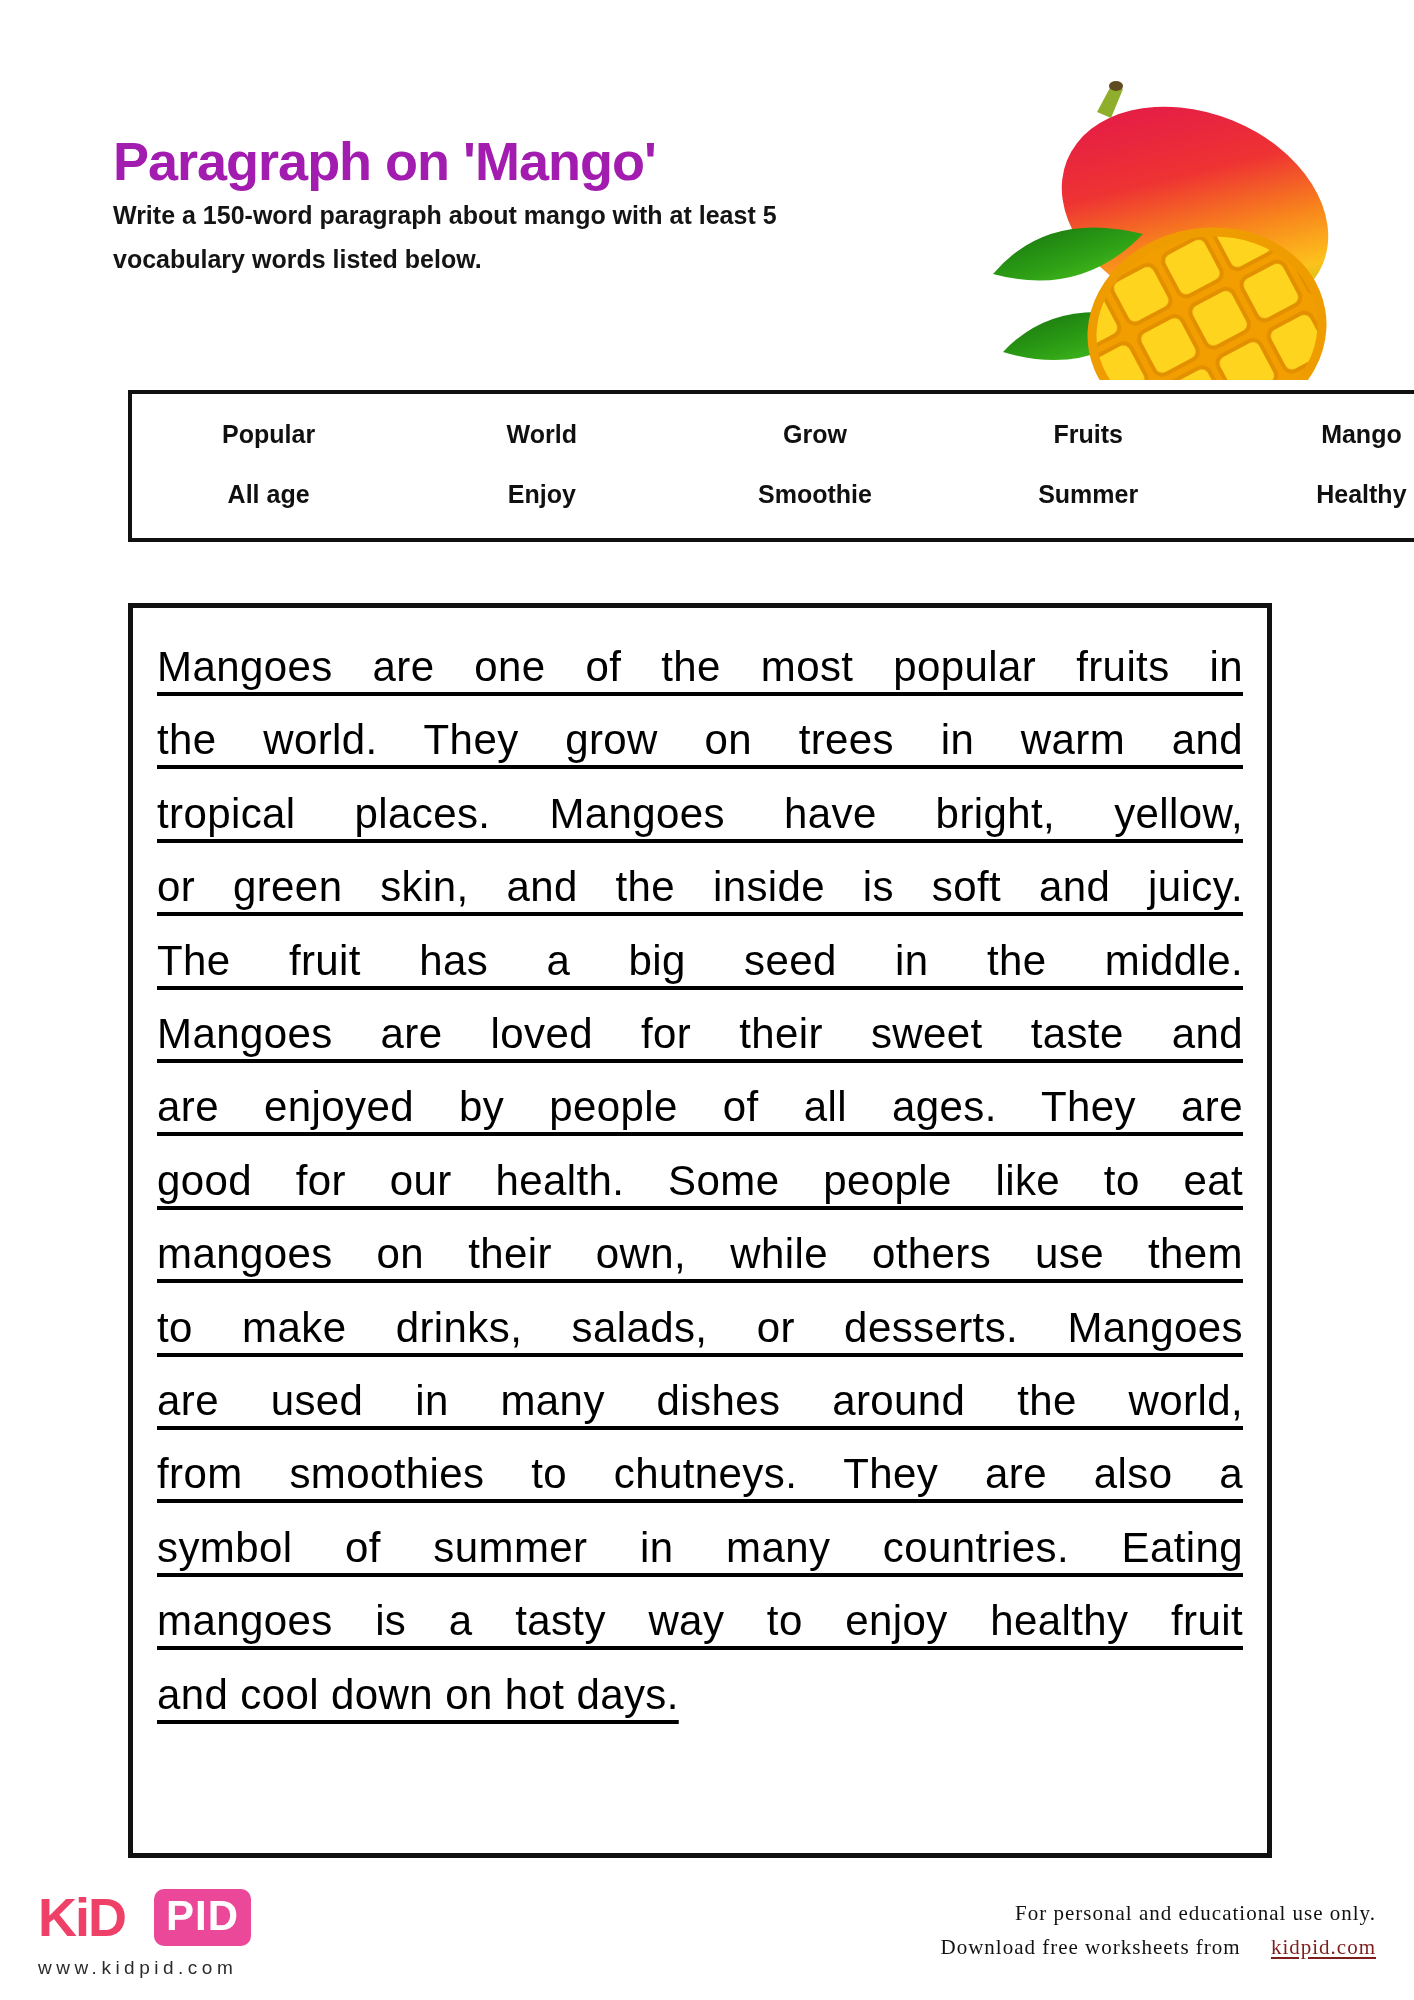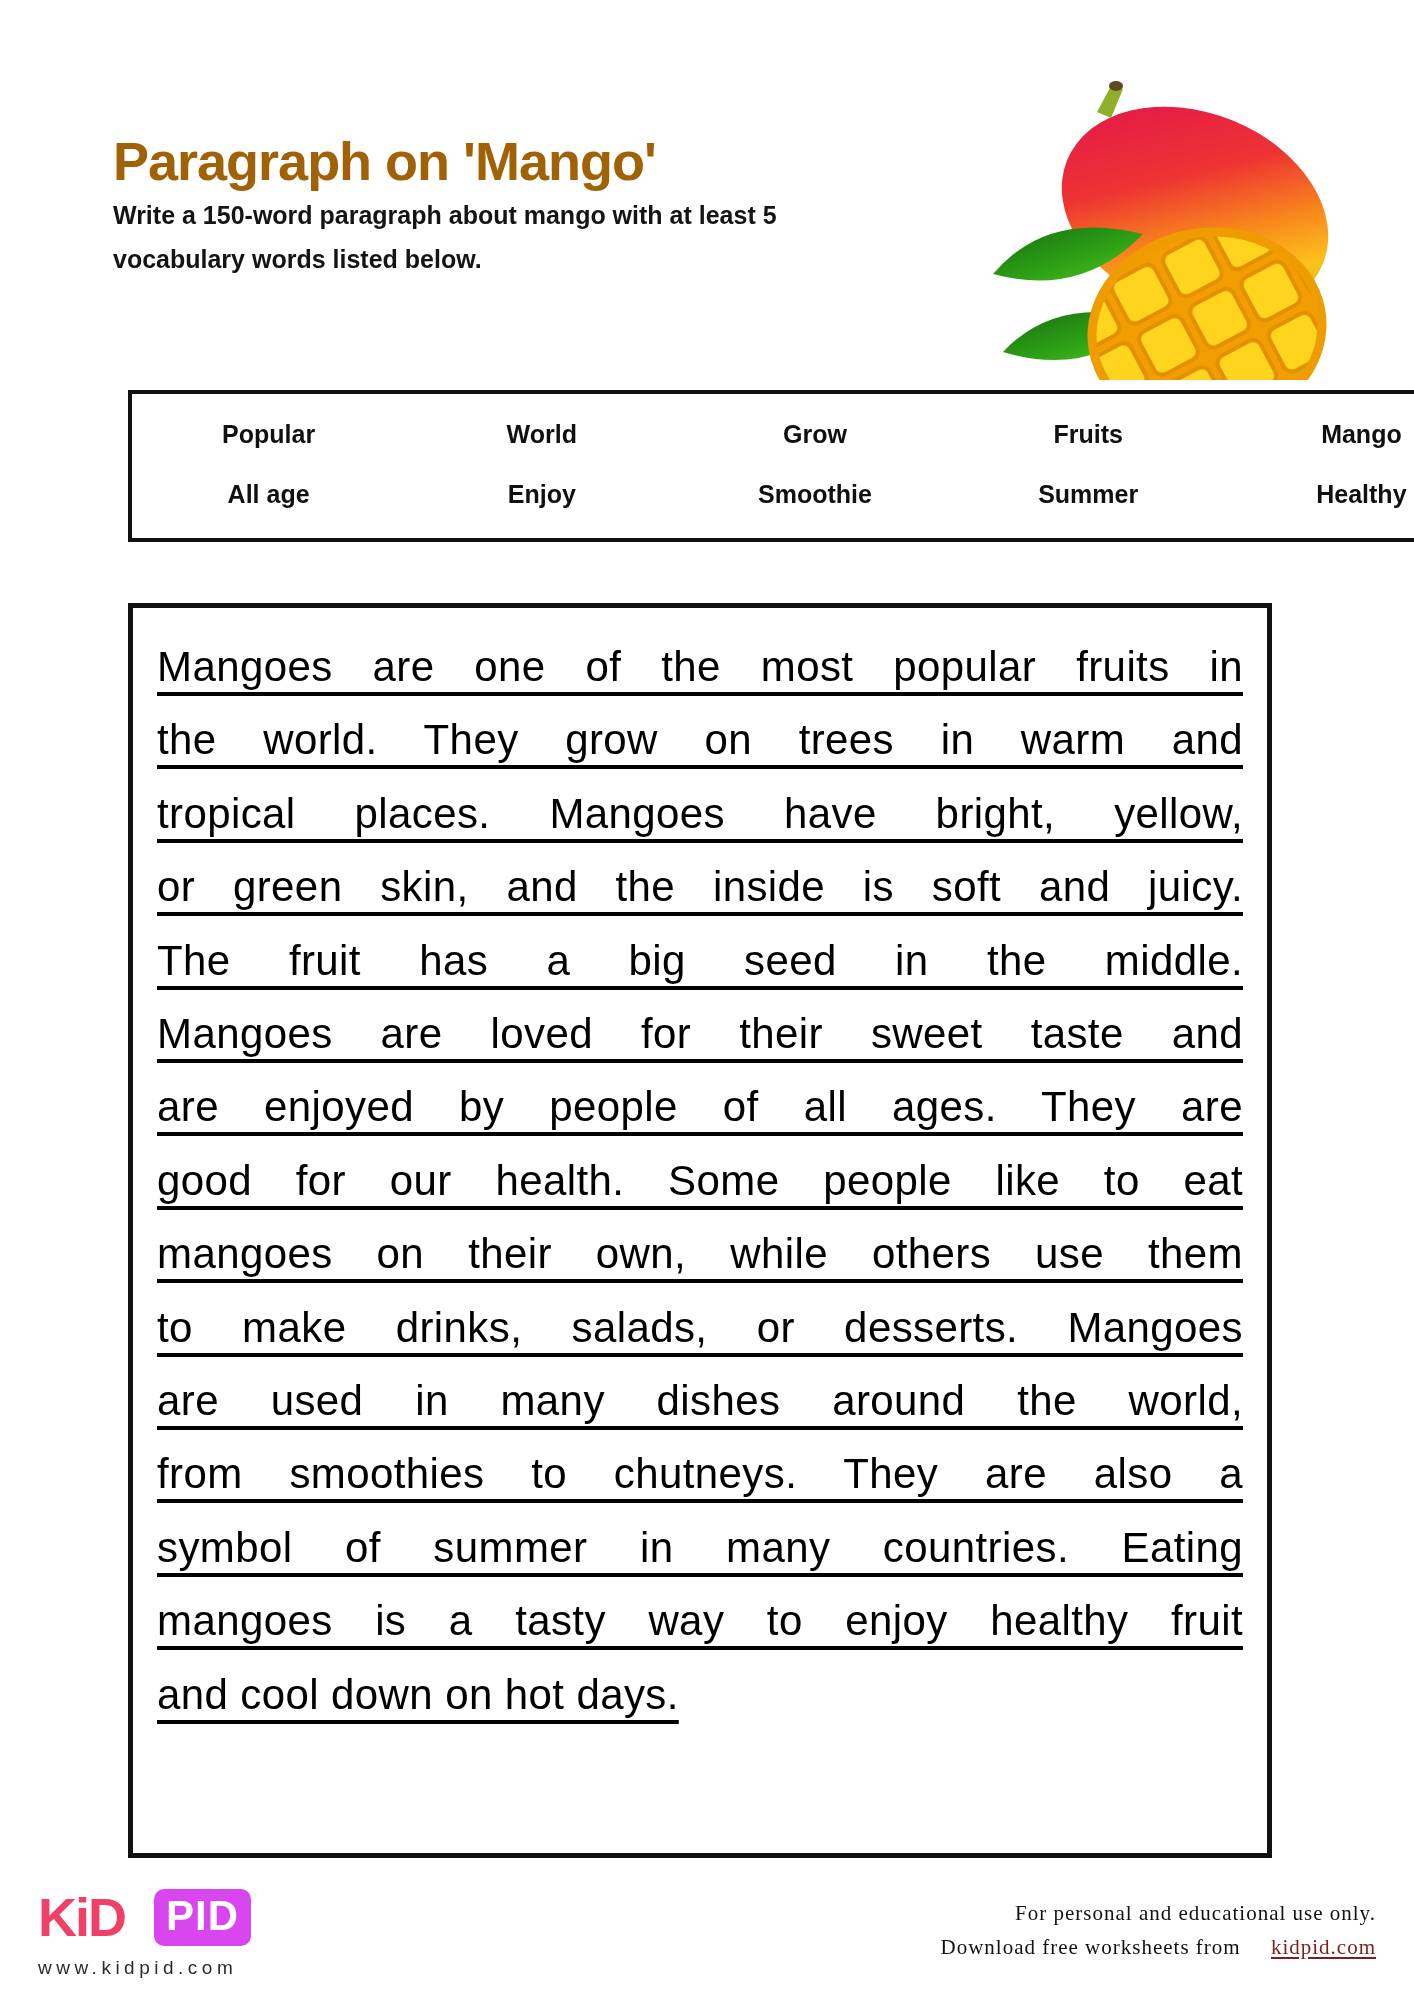--- a/index.html
+++ b/index.html
@@ -7,21 +7,21 @@
     position:relative;
     width:1414px;height:2000px;
     background:#ffffff;
     font-family:"Liberation Sans", sans-serif;
     overflow:hidden;
   }
   
   .title{
     position:absolute;left:113px;top:130px;
     font-size:54px;font-weight:800;letter-spacing:-1px;
-    color:#a16207;
+    color:#a21caf;
   }
   .instructions{
     position:absolute;left:113px;top:193px;
     font-size:25px;font-weight:700;color:#141414;
     line-height:44px;
   }
   .mango-art{
     position:absolute;left:985px;top:62px;
     width:350px;height:318px;
   }
@@ -63,21 +63,21 @@
   .footer-logo{
     position:absolute;left:38px;top:1886px;
   }
   .logo-row{display:flex;align-items:center;gap:22px;}
   .logo-kid{
     font-size:54px;font-weight:800;letter-spacing:-2px;
     color:#ef4168;
   }
   .logo-pid{
     margin-left:7px;
-    background:#d946ef;border-radius:10px;
+    background:#ec4899;border-radius:10px;
     padding:3px 12px 6px 12px;
     font-size:42px;font-weight:800;letter-spacing:1px;
     color:#ffffff;
   }
   .logo-url{
     margin-top:9px;
     font-size:19px;letter-spacing:4.5px;
     color:#2b2b2b;font-weight:500;
   }
   .footer-note{

